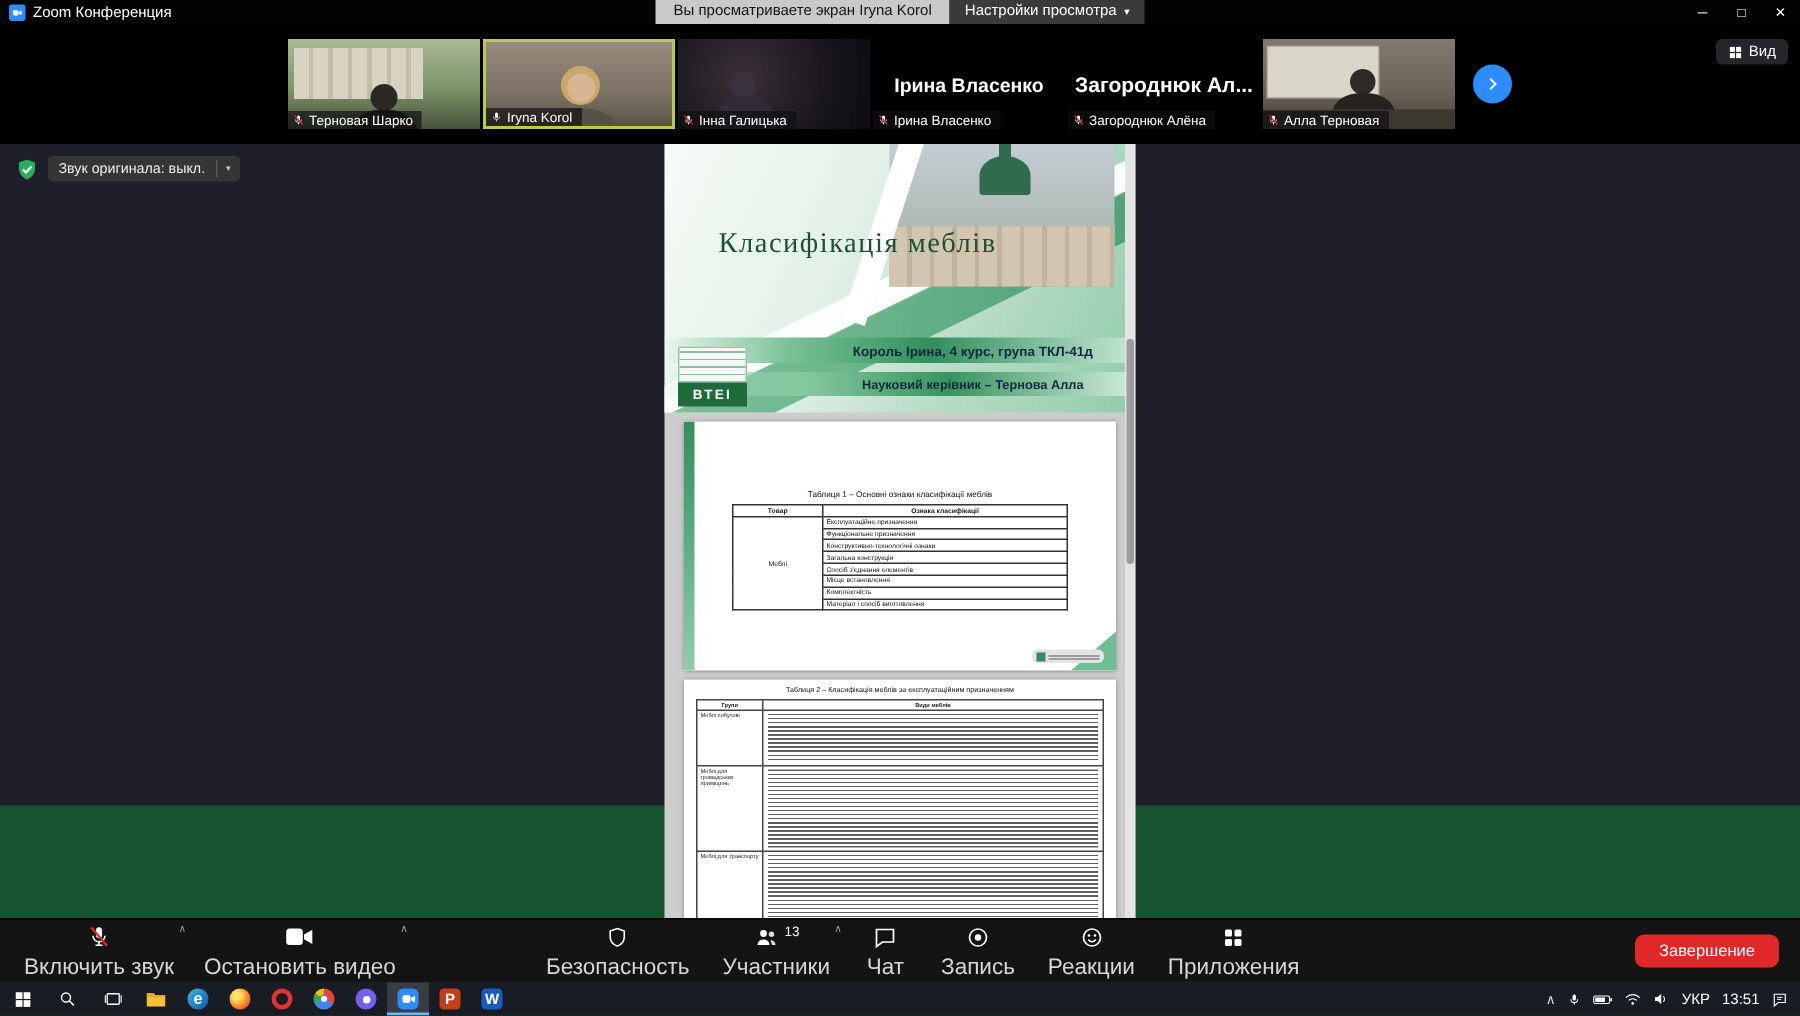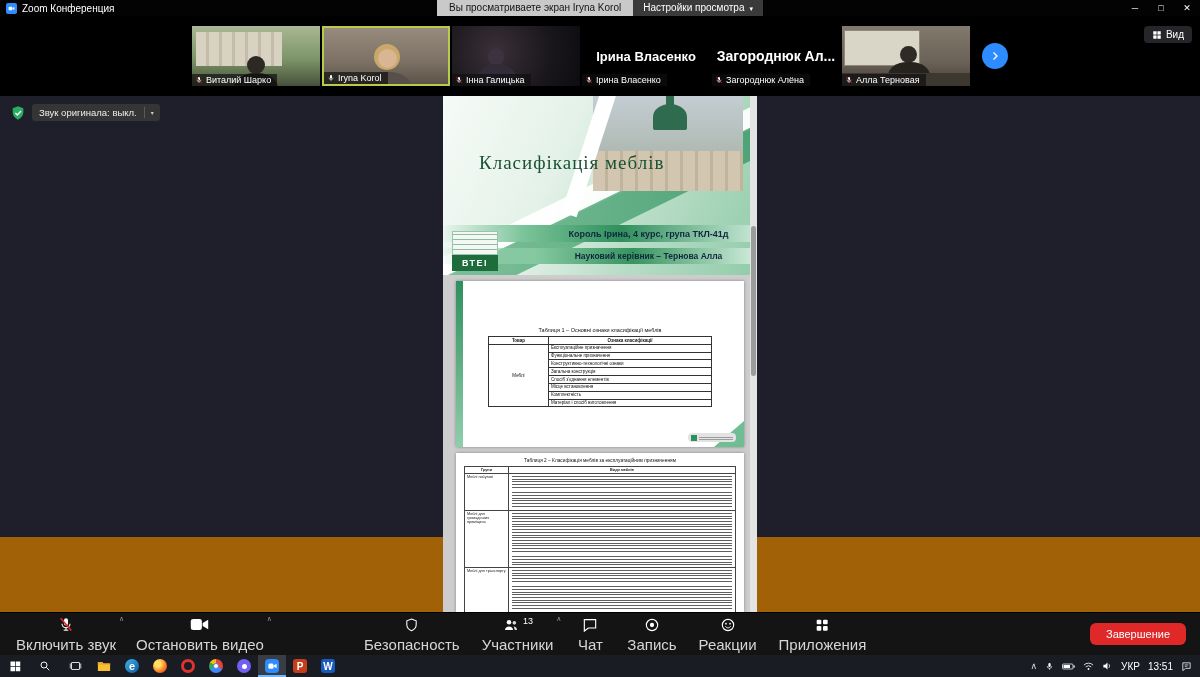--- a/index.html
+++ b/index.html
@@ -1,17 +1,17 @@
 <!DOCTYPE html>
 <html><head>
 <meta charset="utf-8">
 <style>
   * { margin:0; padding:0; box-sizing:border-box; }
   body { background:#000; font-family:"Liberation Sans","DejaVu Sans",sans-serif; }
-  .screen { position:relative; width:1200px; height:677px; overflow:hidden; background:#a16207; }
+  .screen { position:relative; width:1200px; height:677px; overflow:hidden; background:#14532d; }
 
   
   .titlebar { position:absolute; top:0; left:0; right:0; height:16px; background:#030303; display:flex; align-items:center; color:#fff; font-size:10px; }
   .tb-left { display:flex; align-items:center; gap:5px; padding-left:6px; }
   .tb-appicon { width:11px; height:11px; border-radius:2px; background:#2d8cff; display:inline-flex; align-items:center; justify-content:center; }
   .tb-center { position:absolute; left:50%; transform:translateX(-50%); top:0; height:16px; display:flex; }
   .pill-view { background:#c9c9c9; color:#141414; height:16px; line-height:16px; padding:0 12px; white-space:nowrap; }
   .pill-settings { background:#3a3a3a; color:#fff; height:16px; line-height:16px; padding:0 10px; white-space:nowrap; cursor:pointer; }
   .pill-settings .caret { font-size:7px; margin-left:5px; }
   .tb-right { margin-left:auto; display:flex; height:16px; }
@@ -154,21 +154,21 @@
       <div class="bldg"></div>
       <div class="sil-head" style="left:55px;top:30px;width:18px;height:18px;background:#2c2823;"></div>
       <div class="sil-body" style="left:42px;top:47px;width:44px;height:33px;background:#221f1a;"></div>
       <div class="tile-label">
         <svg width="8" height="8" viewBox="0 0 24 24">
             <rect x="9" y="3" width="6" height="11" rx="3" fill="#fff"></rect>
             <path d="M6 11a6 6 0 0 0 12 0" stroke="#fff" stroke-width="1.6" fill="none"></path>
             <line x1="12" y1="17" x2="12" y2="21" stroke="#fff" stroke-width="1.6"></line>
             <line x1="4" y1="3" x2="20" y2="21" stroke="#e02828" stroke-width="2.4"></line>
           </svg>
-        <span>Виталий Шарко</span>
+        <span>Терновая Шарко</span>
       </div>
     </div>
 
     <div class="tile v-korol active">
       <div class="sil-head" style="left:50px;top:16px;width:26px;height:26px;background:#c9a86a;"></div>
       <div class="sil-head" style="left:54px;top:21px;width:19px;height:19px;background:#d8b593;"></div>
       <div class="sil-body" style="left:38px;top:44px;width:50px;height:36px;background:#57504a;"></div>
       <div class="tile-label">
         <svg width="8" height="8" viewBox="0 0 24 24">
             <rect x="9" y="3" width="6" height="11" rx="3" fill="#fff"></rect>

